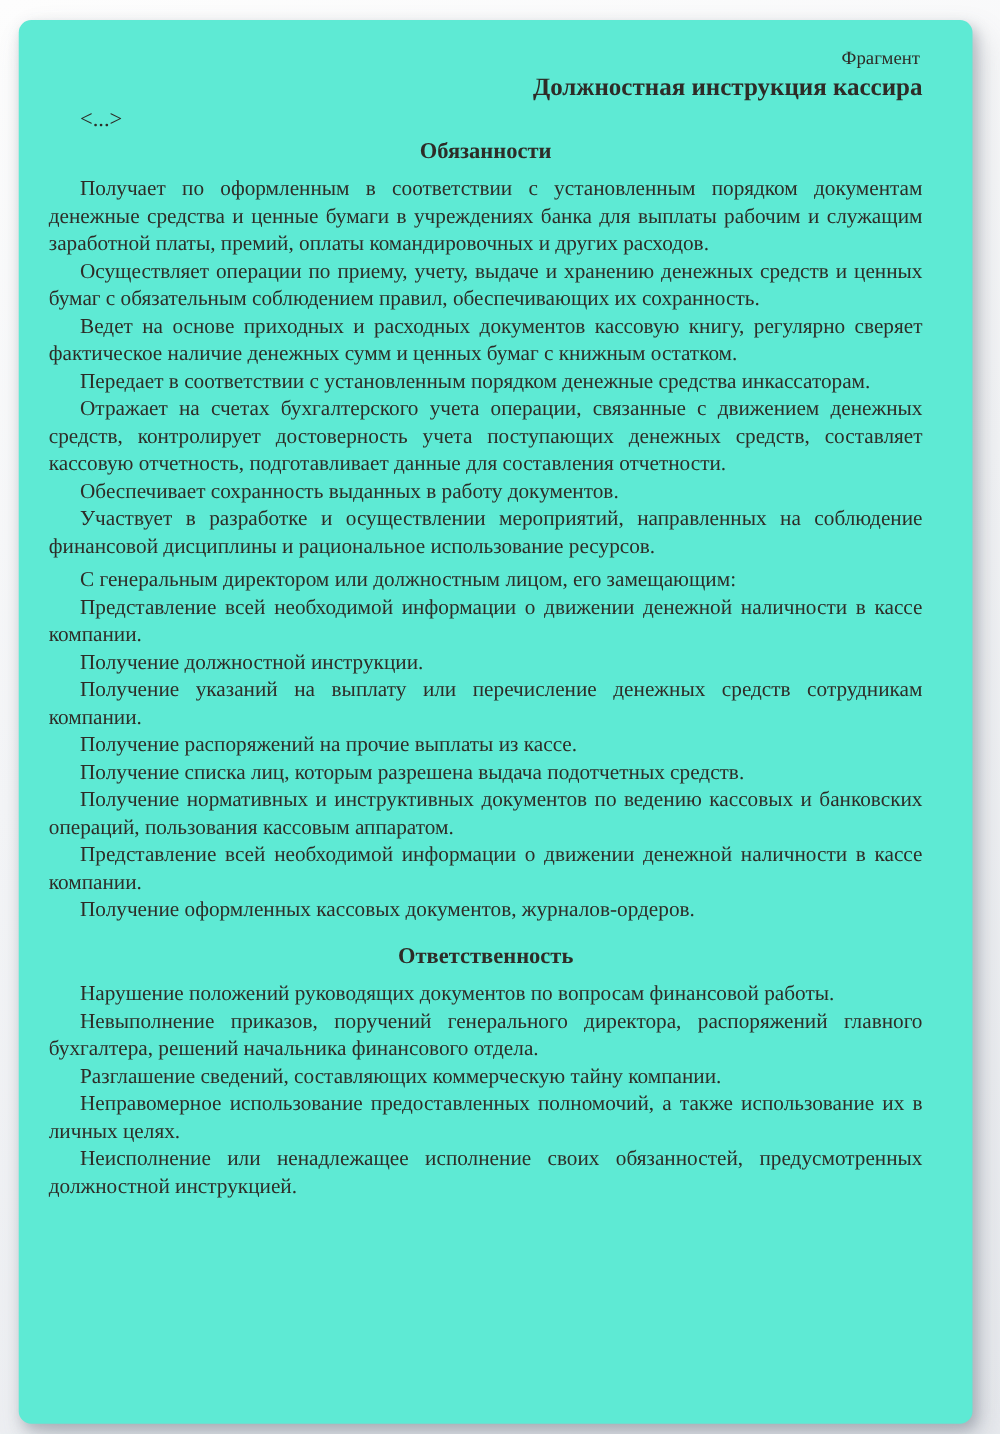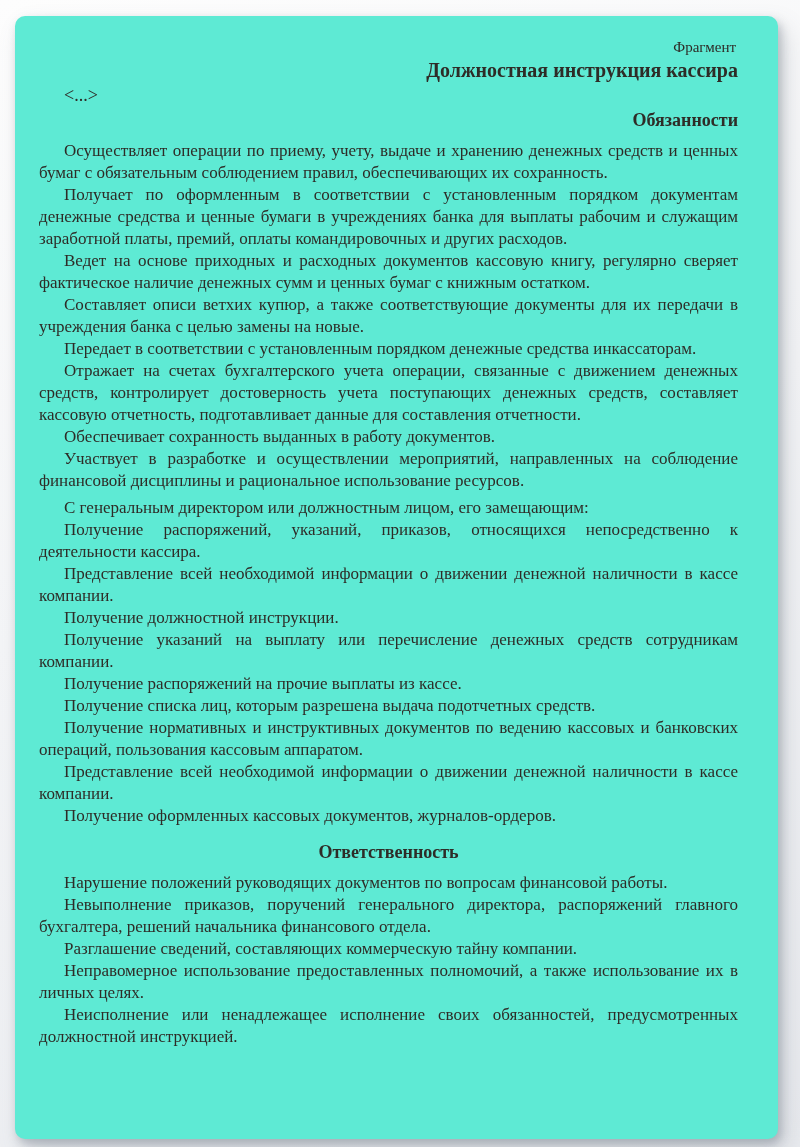--- a/index.html
+++ b/index.html
@@ -46,21 +46,20 @@
   }
   .section-heading {
     font-size: 18px;
     font-weight: bold;
     text-align: center;
     line-height: 22px;
     margin: 14px 0 9px 0;
   }
   .section-heading.first {
     margin-top: 3px;
-    text-align: right;
   }
   .body-text p {
     font-size: 17px;
     line-height: 22px;
     text-align: justify;
     text-indent: 25px;
     margin: 0;
     hyphens: auto;
     -webkit-hyphens: auto;
   }
@@ -75,33 +74,31 @@
 <div class="page">
 
   <div class="fragment">Фрагмент</div>
 
   <h1 class="title">Должностная инструкция кассира</h1>
 
   <div class="omission">&lt;...&gt;</div>
 
   <section class="body-text">
     <h2 class="section-heading first">Обязанности</h2>
+    <p>Получает по оформленным в соответствии с установленным порядком документам денежные средства и ценные бумаги в учреждениях банка для выплаты рабочим и служащим заработной платы, премий, оплаты командировочных и других расходов.</p>
     <p>Осуществляет операции по приему, учету, выдаче и хранению денежных средств и ценных бумаг с обязательным соблюдением правил, обеспечивающих их сохранность.</p>
-    <p>Получает по оформленным в соответствии с установленным порядком документам денежные средства и ценные бумаги в учреждениях банка для выплаты рабочим и служащим заработной платы, премий, оплаты командировочных и других расходов.</p>
     <p>Ведет на основе приходных и расходных документов кассовую книгу, регулярно сверяет фактическое наличие денежных сумм и ценных бумаг с книжным остатком.</p>
-    <p>Составляет описи ветхих купюр, а также соответствующие документы для их передачи в учреждения банка с целью замены на новые.</p>
     <p>Передает в соответствии с установленным порядком денежные средства инкассаторам.</p>
     <p>Отражает на счетах бухгалтерского учета операции, связанные с движением денежных средств, контролирует достоверность учета поступающих денежных средств, составляет кассовую отчетность, подготавливает данные для составления отчетности.</p>
     <p>Обеспечивает сохранность выданных в работу документов.</p>
     <p>Участвует в разработке и осуществлении мероприятий, направленных на соблюдение финансовой дисциплины и рациональное использование ресурсов.</p>
   </section>
 
   <section class="body-text">
     <p class="subheading">С генеральным директором или должностным лицом, его замещающим:</p>
-    <p>Получение распоряжений, указаний, приказов, относящихся непосредственно к деятельности кассира.</p>
     <p>Представление всей необходимой информации о движении денежной наличности в кассе компании.</p>
     <p>Получение должностной инструкции.</p>
     <p>Получение указаний на выплату или перечисление денежных средств сотрудникам компании.</p>
     <p>Получение распоряжений на прочие выплаты из кассе.</p>
     <p>Получение списка лиц, которым разрешена выдача подотчетных средств.</p>
     <p>Получение нормативных и инструктивных документов по ведению кассовых и банковских операций, пользования кассовым аппаратом.</p>
     <p>Представление всей необходимой информации о движении денежной наличности в кассе компании.</p>
     <p>Получение оформленных кассовых документов, журналов-ордеров.</p>
   </section>
 

